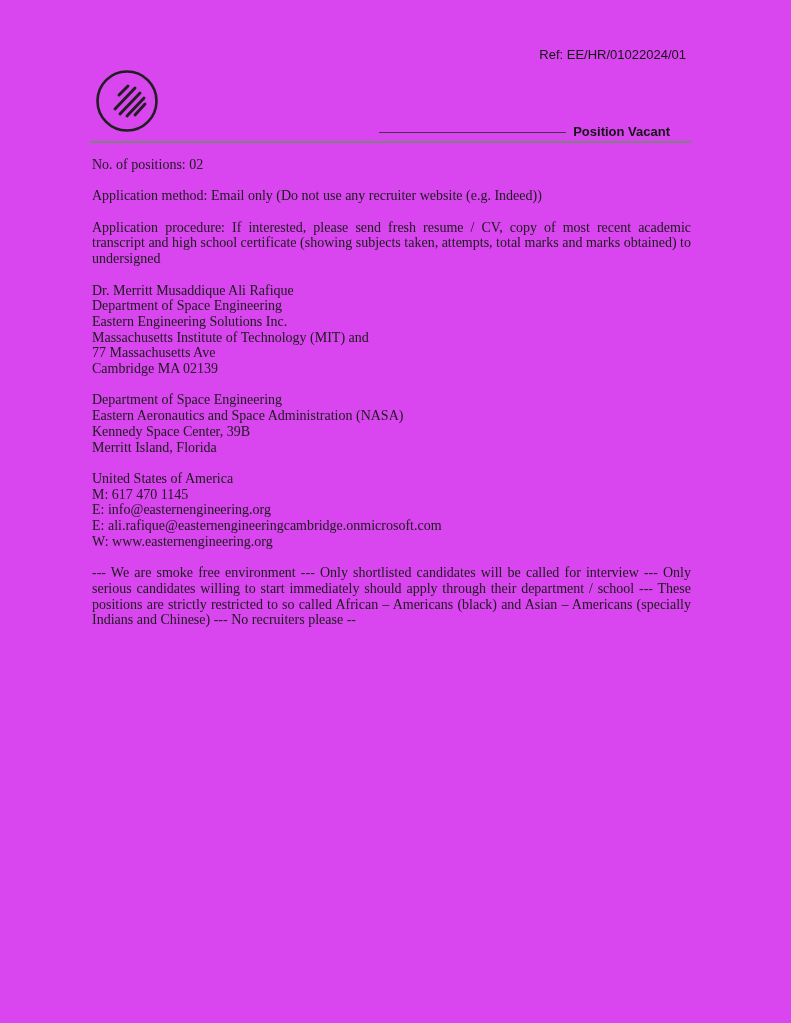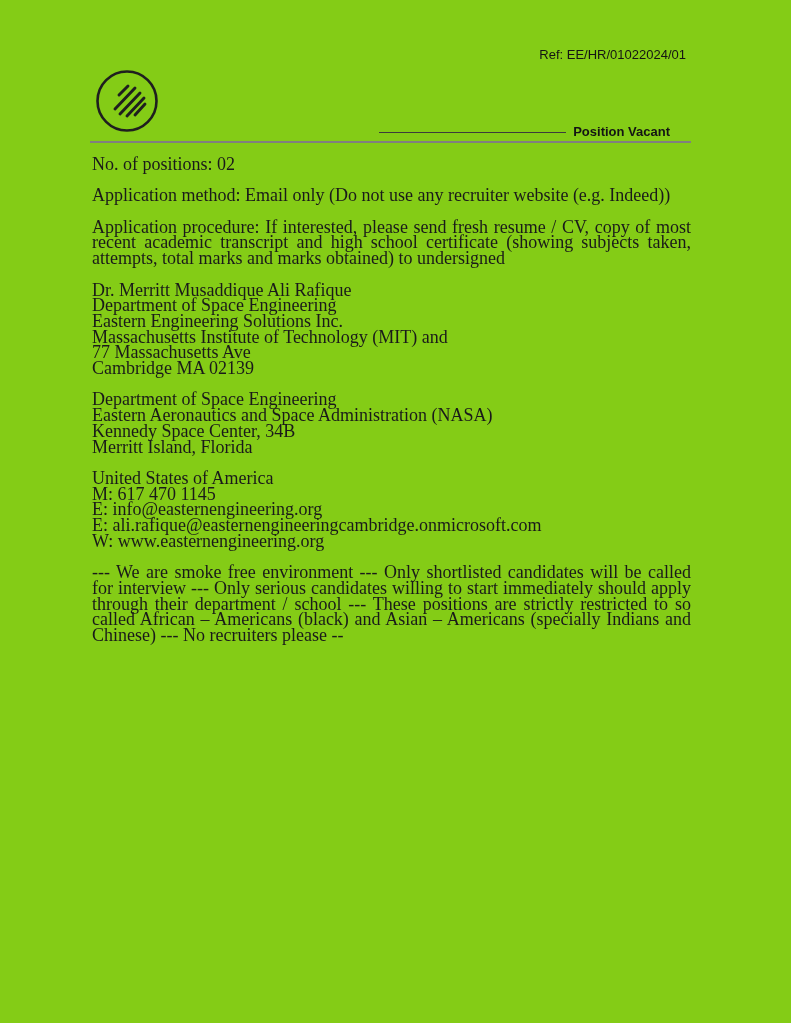--- a/index.html
+++ b/index.html
@@ -1,21 +1,21 @@
 <!DOCTYPE html>
 <html><head>
 <meta charset="utf-8">
 <style>
   * { margin:0; padding:0; box-sizing:border-box; }
   html,body { background:#e8e8e8; }
   .page {
     position:relative;
     width:791px; height:1023px;
     margin:0 auto;
-    background:#84cc16;
+    background:#d946ef;
     font-family:"Liberation Serif", serif;
     color:#1a1a1a;
     overflow:hidden;
   }
   .ref {
     position:absolute; top:47px; left:92px; width:594px;
     text-align:right;
     font-family:"Liberation Sans", sans-serif;
     font-size:13px; line-height:16px; color:#141414;
   }
@@ -34,21 +34,21 @@
     font-family:Liberation Sans, sans-serif;
     font-weight:bold; font-size:13px; line-height:16px; color:#141414;
     white-space:nowrap;
   }
   .header-rule {
     position:absolute; top:140px; left:90px; width:601px; height:3px;
     border-bottom:2.5px solid #808080;
   }
   .body-text {
     position:absolute; top:157px; left:92px; width:599px;
-    font-size:18px; line-height:15.7px;
+    font-size:14px; line-height:15.7px;
   }
   .body-text p, .body-text .addr { margin:0 0 15.7px 0; }
   .justified { text-align:justify; }
   .addr div { white-space:nowrap; }
   .page-footer {
     position:absolute; top:953px; left:91px; width:600px;
     border-top:1.5px solid #6e6e6e;
   }
   .page-footer .footer-text {
     padding-top:2px;
@@ -96,21 +96,21 @@
       <div>Department of Space Engineering</div>
       <div>Eastern Engineering Solutions Inc.</div>
       <div>Massachusetts Institute of Technology (MIT) and</div>
       <div>77 Massachusetts Ave</div>
       <div>Cambridge MA 02139</div>
     </div>
 
     <div class="addr">
       <div>Department of Space Engineering</div>
       <div>Eastern Aeronautics and Space Administration (NASA)</div>
-      <div>Kennedy Space Center, 34B</div>
+      <div>Kennedy Space Center, 39B</div>
       <div>Merritt Island, Florida</div>
     </div>
 
     <div class="addr">
       <div>United States of America</div>
       <div>M: 617 470 1145</div>
       <div>E: info@easternengineering.org</div>
       <div>E: ali.rafique@easternengineeringcambridge.onmicrosoft.com</div>
       <div>W: www.easternengineering.org</div>
     </div>

